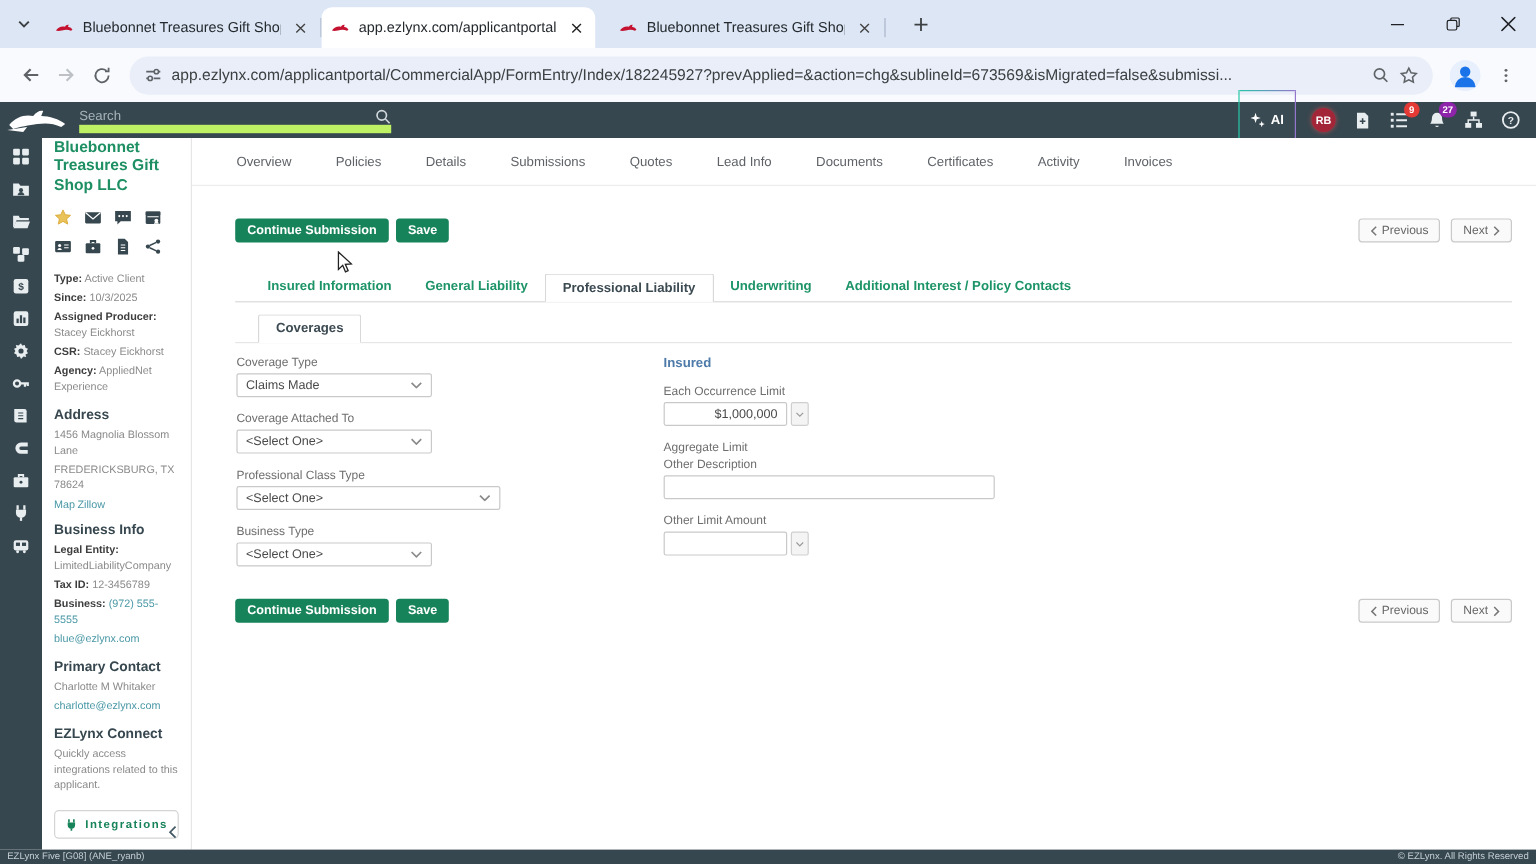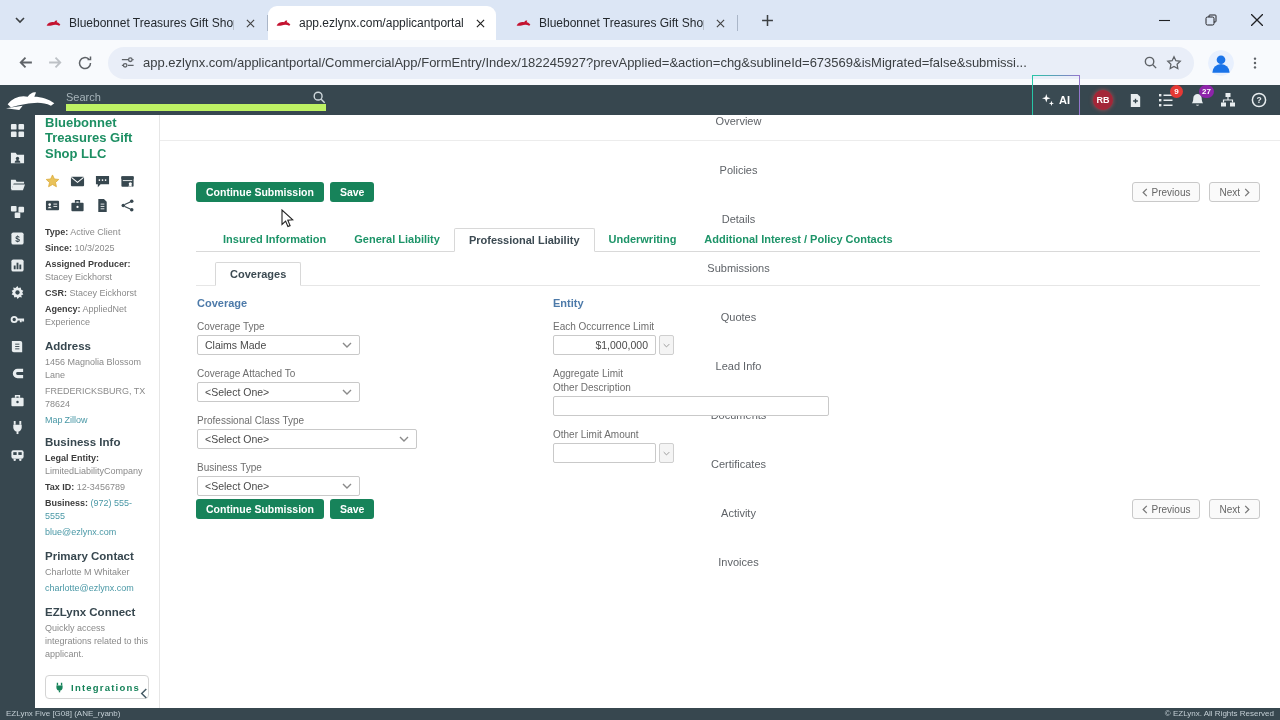--- a/index.html
+++ b/index.html
@@ -52,21 +52,21 @@
   .cline { font-size:9px; line-height:1.45; color:#8a8a8a; margin-bottom:3px; }
   .cline b { color:#3d3d3d; }
   .chead { font-size:11.5px; font-weight:bold; color:#37474f; margin:11px 0 4px; }
   .clink { color:#4a98a6; text-decoration:none; font-size:9px; }
   .linkrow { display:flex; gap:2px; margin-top:2px; }
   .intbtn { margin-top:14px; width:100%; border:1px solid #d4d4d4; border-radius:4px; background:#fff; height:24px; display:flex; align-items:center; justify-content:center; gap:6px; color:#17835a; font-size:9.5px; font-weight:bold; letter-spacing:1.2px; }
   .collapse { position:absolute; bottom:8px; right:8px; width:14px; height:14px; display:flex; align-items:center; justify-content:center; color:#455a64; font-size:12px; }
 
   
   .main { position:absolute; top:115px; left:160px; width:1120px; height:593px; background:#fff; }
-  .topnav { height:26px; border-bottom:1px solid #ececec; display:flex; align-items:center; padding-left:37px; gap:37px;flex-direction:column; }
+  .topnav { height:40px; border-bottom:1px solid #ececec; display:flex; align-items:center; padding-left:37px; gap:37px; }
   .topnav .tn { font-size:11px; color:#5f6368; white-space:nowrap; }
   .content { position:absolute; top:26px; left:0; right:0; bottom:0; }
 
   .btnrow { position:absolute; left:36px; right:20px; height:20px; display:flex; align-items:center; }
   .btnrow.r1 { top:41px; } .btnrow.r2 { top:358px; }
   .btn-green { height:20px; padding:0 10px; background:#17835a; color:#fff; border:none; border-radius:3px; font-size:10.5px; font-weight:bold; font-family:"Liberation Sans",sans-serif; margin-right:6px; }
   .rightbtns { margin-left:auto; display:flex; gap:9px; }
   .btn-nav { height:20px; padding:0 9px; background:#fafafa; color:#666; border:1px solid #c9c9c9; border-radius:3px; font-size:10px; font-family:"Liberation Sans",sans-serif; display:flex; align-items:center; gap:4px; }
 
   .tabsbar { position:absolute; left:36px; right:20px; top:87px; height:24px; border-bottom:1px solid #d9d9d9; display:flex; align-items:flex-end; padding-left:13px; }
@@ -517,21 +517,20 @@
         <span class="ftab active">Professional Liability</span>
         <span class="ftab">Underwriting</span>
         <span class="ftab">Additional Interest / Policy Contacts</span>
       </div>
 
       <div class="subtabsbar">
         <span class="ftab active" style="color:#3c4a52">Coverages</span>
       </div>
 
       <div class="sec coverage">
-        <div class="sec-h">Coverage</div>
 
         <div class="f-label">Coverage Type</div>
         <div class="dropdown w163">
           <span>Claims Made</span>
           <svg width="10" height="6" viewBox="0 0 10 6">
               <path d="M1 1l4 4 4-4" fill="none" stroke="#8a8a8a" stroke-width="1.4"></path>
             </svg>
         </div>
 
         <div class="f-label">Coverage Attached To</div>
@@ -553,21 +552,21 @@
         <div class="f-label">Business Type</div>
         <div class="dropdown w163">
           <span>&lt;Select One&gt;</span>
           <svg width="10" height="6" viewBox="0 0 10 6">
               <path d="M1 1l4 4 4-4" fill="none" stroke="#8a8a8a" stroke-width="1.4"></path>
             </svg>
         </div>
       </div>
 
       <div class="sec limits">
-        <div class="sec-h">Entity</div>
+        <div class="sec-h">Insured</div>
 
         <div class="f-label">Each Occurrence Limit</div>
         <div class="limit-row">
           <input class="amount" value="$1,000,000" style="">
           <button class="side-btn">
               <svg width="7" height="5" viewBox="0 0 10 6">
                 <path d="M1 1l4 4 4-4" fill="none" stroke="#9a9a9a" stroke-width="1.4"></path>
               </svg>
             </button>
         </div>

